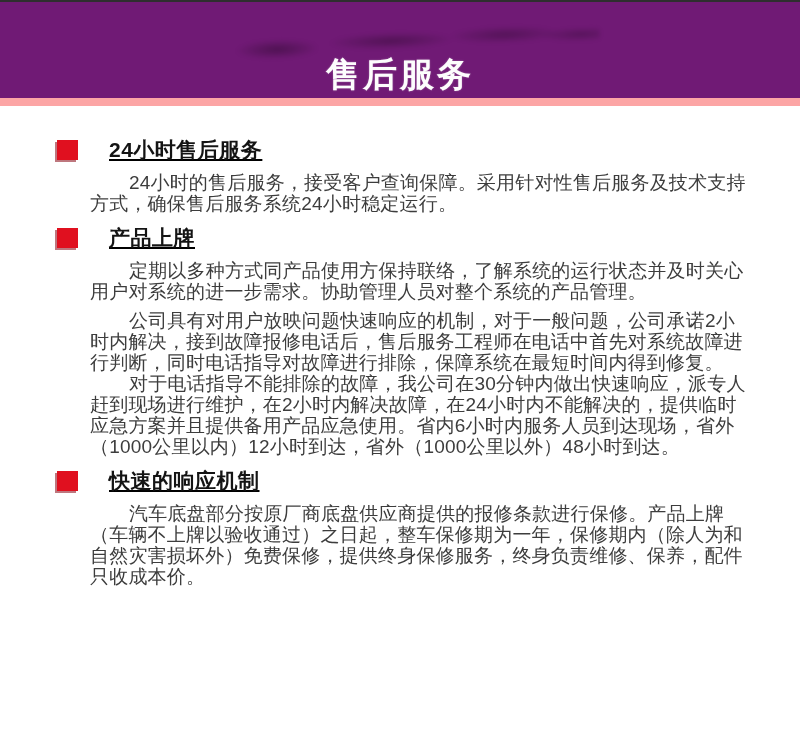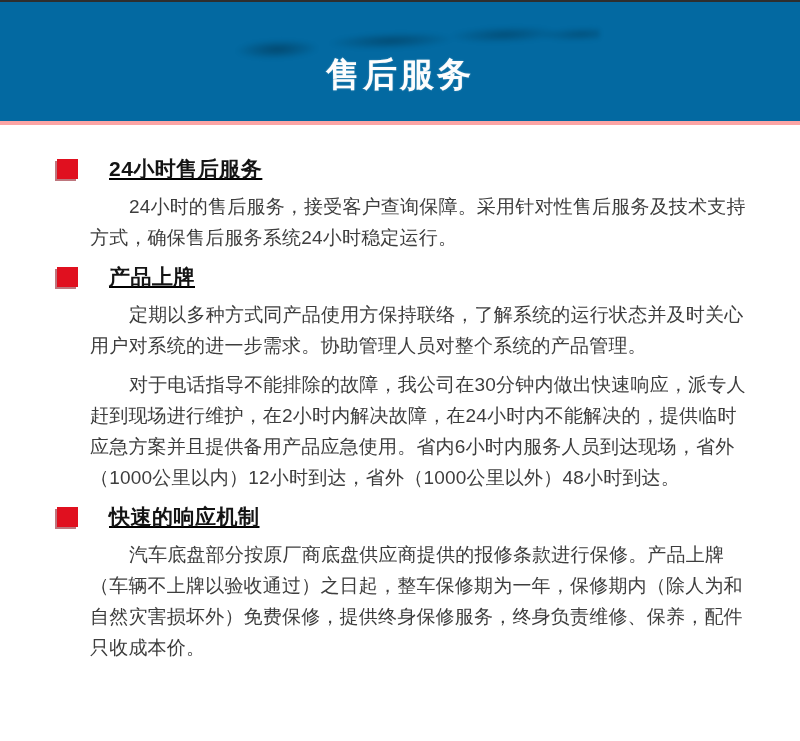--- a/index.html
+++ b/index.html
@@ -12,24 +12,24 @@
     position: relative;
     width: 800px;
     height: 741px;
     background: #ffffff;
     overflow: hidden;
   }
   
   .header {
     position: relative;
     width: 100%;
-    height: 125px;
-    background: #0369a1;
+    height: 106px;
+    background: #701a75;
     border-top: 2px solid #2e2e2e;
-    border-bottom: 4px solid #fca5a5;
+    border-bottom: 8px solid #fca5a5;
     box-sizing: border-box;
     overflow: hidden;
   }
   .watermark {
     position: absolute;
     left: 220px;
     top: 18px;
     width: 380px;
     height: 45px;
     background:
@@ -76,21 +76,21 @@
     margin: 0;
     font-size: 21px;
     font-weight: 700;
     color: #141414;
     letter-spacing: 0.5px;
   }
   .para {
     margin: 8px 0 0 33px;
     width: 660px;
     font-size: 19px;
-    line-height: 31px;
+    line-height: 21px;
     color: #3d3d3d;
     text-indent: 2.05em;
     letter-spacing: 0.2px;
   }
   .para + .para { margin-top: 0; }
 </style>
 </head>
 <body>
 
 <div class="page">
@@ -112,20 +112,21 @@
 
     <section class="section">
       <div class="sec-head">
         <span class="bullet"></span>
         <h2 class="sec-title">产品上牌</h2>
       </div>
       <p class="para">定期以多种方式同产品使用方保持联络，了解系统的运行状态并及时关心用户对系统的进一步需求。协助管理人员对整个系统的产品管理。</p>
     </section>
 
     <section class="section">
+      <p class="para">公司具有对用户放映问题快速响应的机制，对于一般问题，公司承诺2小时内解决，接到故障报修电话后，售后服务工程师在电话中首先对系统故障进行判断，同时电话指导对故障进行排除，保障系统在最短时间内得到修复。</p>
       <p class="para">对于电话指导不能排除的故障，我公司在30分钟内做出快速响应，派专人赶到现场进行维护，在2小时内解决故障，在24小时内不能解决的，提供临时应急方案并且提供备用产品应急使用。省内6小时内服务人员到达现场，省外（1000公里以内）12小时到达，省外（1000公里以外）48小时到达。</p>
     </section>
 
     <section class="section">
       <div class="sec-head">
         <span class="bullet"></span>
         <h2 class="sec-title">快速的响应机制</h2>
       </div>
       <p class="para">汽车底盘部分按原厂商底盘供应商提供的报修条款进行保修。产品上牌（车辆不上牌以验收通过）之日起，整车保修期为一年，保修期内（除人为和自然灾害损坏外）免费保修，提供终身保修服务，终身负责维修、保养，配件只收成本价。</p>
     </section>

